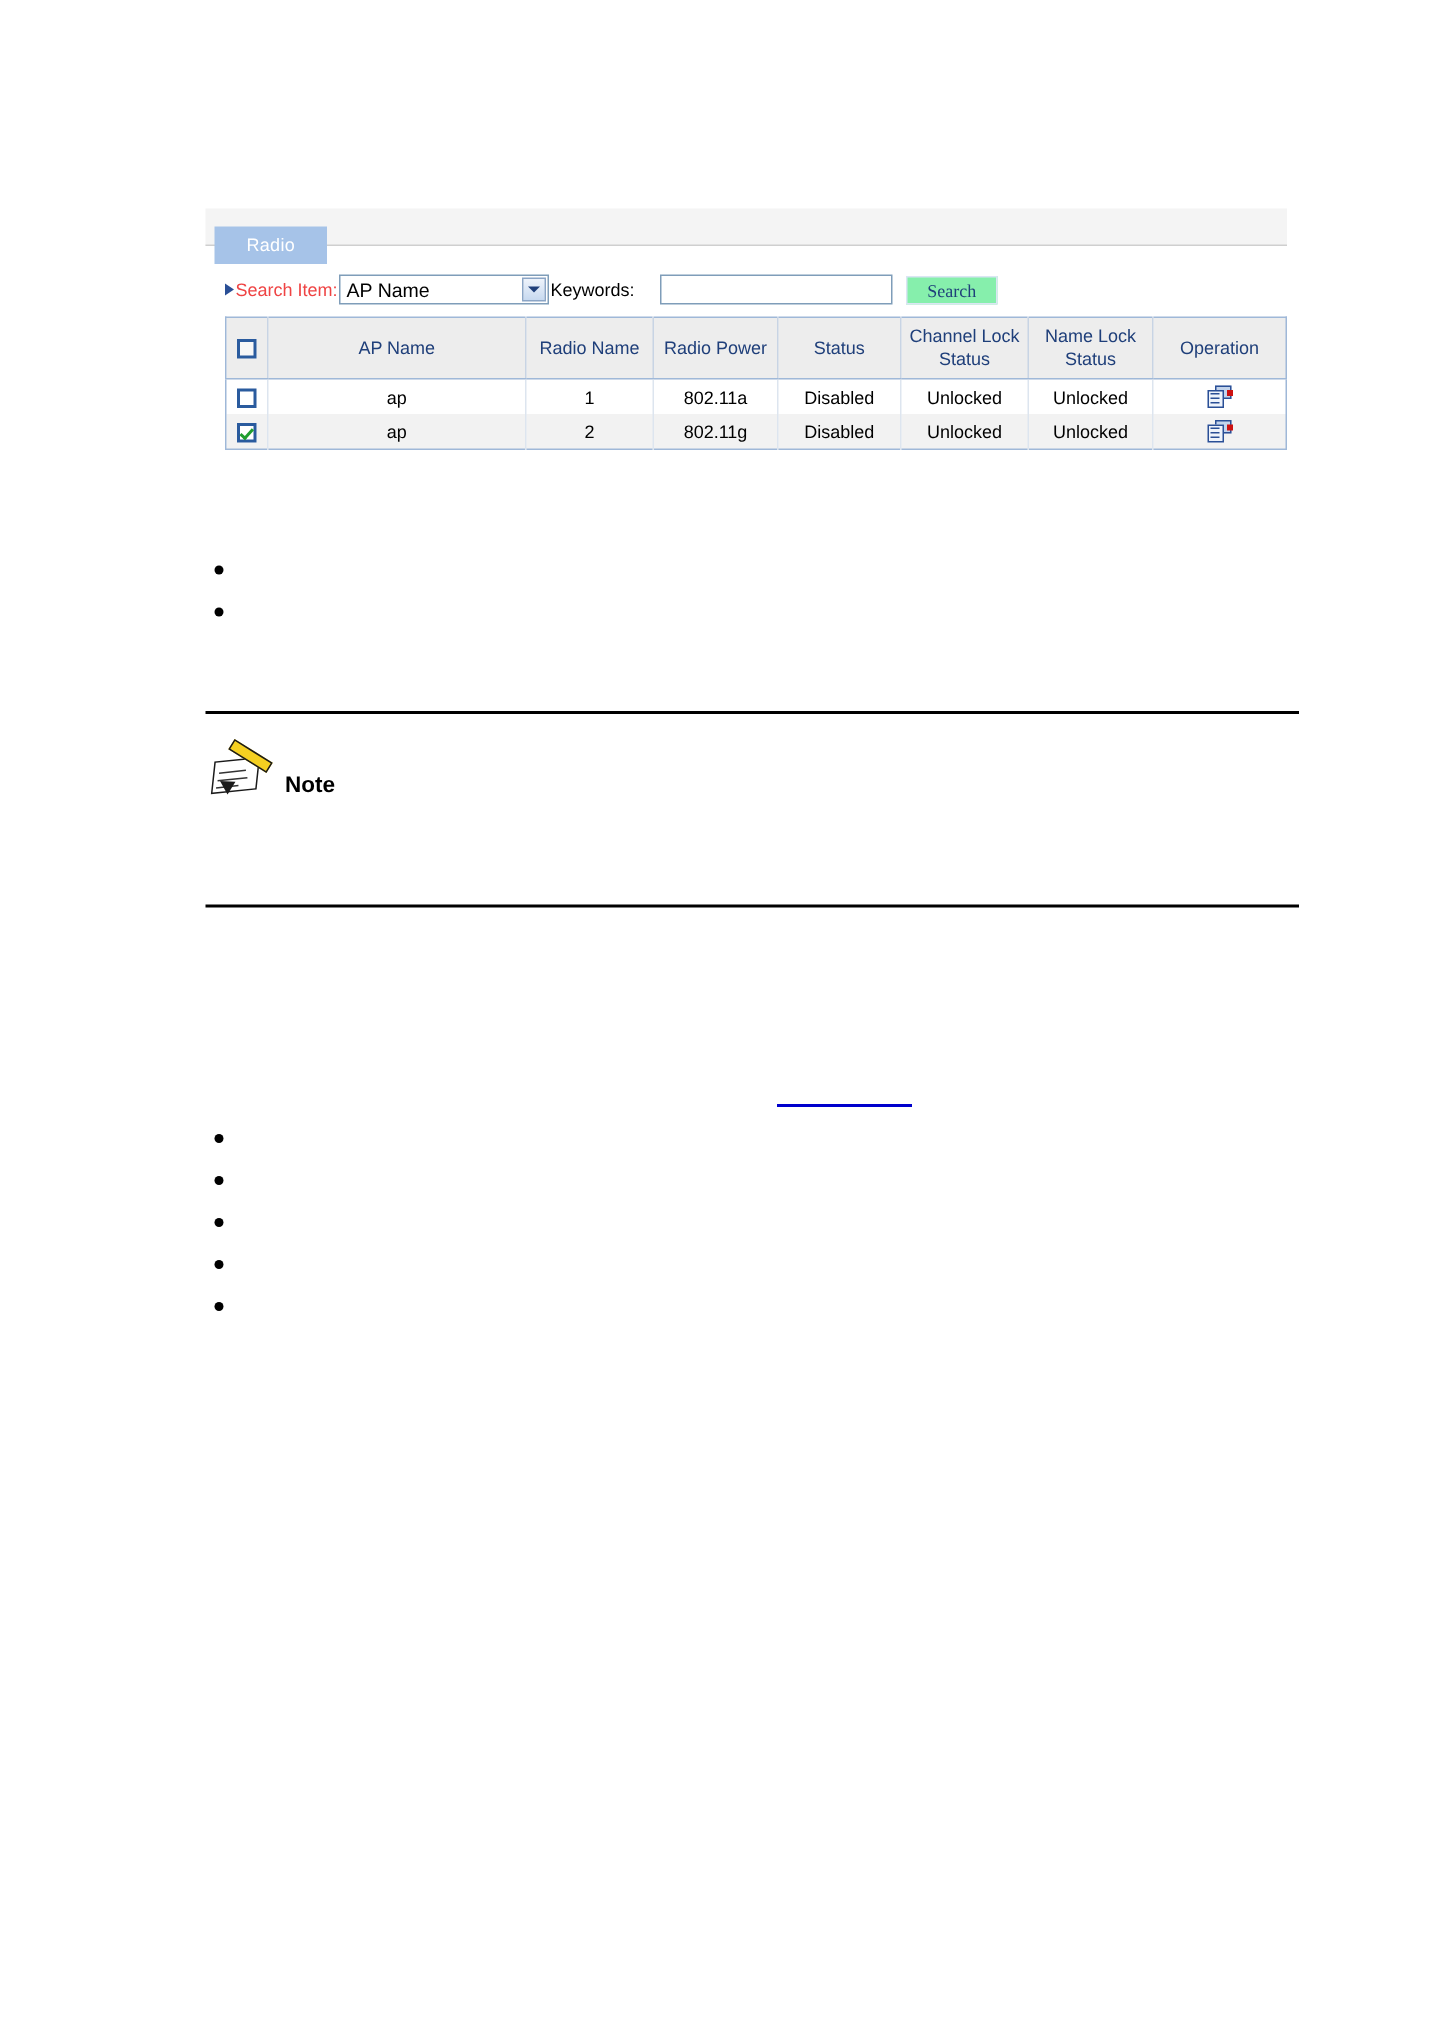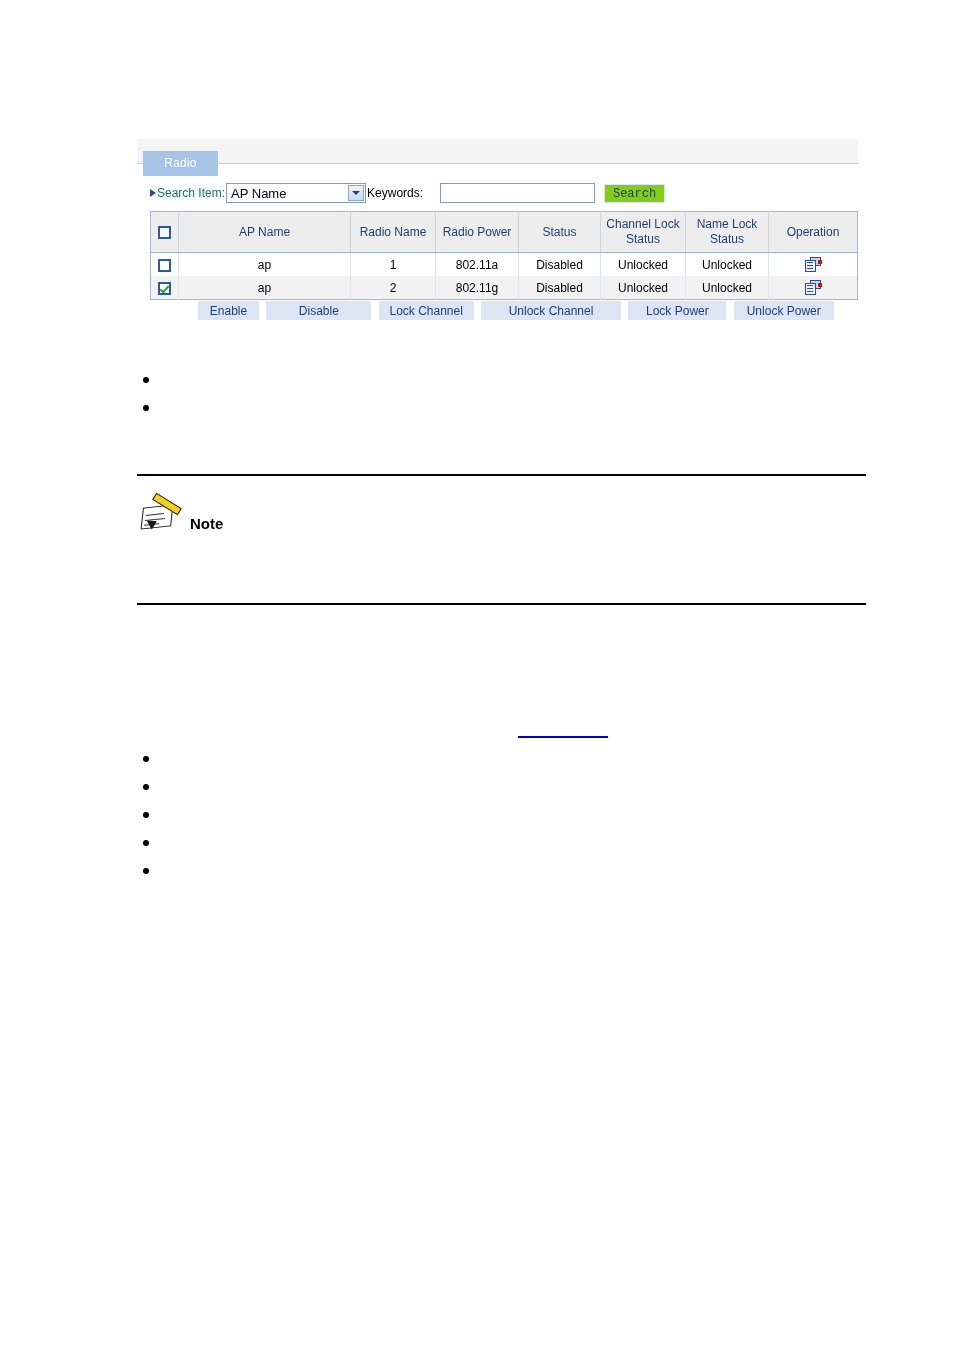--- a/index.html
+++ b/index.html
@@ -65,21 +65,21 @@
     height: 0;
     border-left: 6px solid #2a4f96;
     border-top: 4px solid transparent;
     border-bottom: 4px solid transparent;
     margin-right: 1px;
     position: relative;
     top: 0px;
   }
   .search-label {
     font-size: 12px;
-    color: #0f766e;
+    color: #ef4444;
     margin-right: 1px;
   }
   .select-wrap {
     position: relative;
     width: 140px;
     height: 20px;
     border: 1px solid #7f9db9;
     background: #ffffff;
     box-sizing: border-box;
     display: inline-block;
@@ -129,24 +129,24 @@
     font-family: "Liberation Sans", sans-serif;
     font-size: 12px;
     padding: 1px 3px;
     color: #000;
     outline: none;
   }
   .search-btn {
     margin-left: 9px;
     width: 61px;
     height: 19px;
-    background: #84cc16;
+    background: #86efac;
     border: 1px solid #dbe5f4;
     color: #1f3f7a;
-    font-family: Liberation Mono, monospace;
+    font-family: Liberation Serif, serif;
     font-size: 12px;
     line-height: 17px;
     text-align: center;
     box-sizing: border-box;
     cursor: pointer;
   }
 
   
   .data-table {
     position: absolute;
@@ -498,28 +498,20 @@
             <span class="sheet-back"></span>
             <span class="sheet-front"></span>
             <span class="lines"></span>
             <span class="red-dot"></span>
           </span>
         </td>
       </tr>
     </tbody>
   </table>
 
-  <div class="action-bar">
-    <button class="act-btn act-enable">Enable</button>
-    <button class="act-btn act-disable">Disable</button>
-    <button class="act-btn act-lockch">Lock Channel</button>
-    <button class="act-btn act-unlockch">Unlock Channel</button>
-    <button class="act-btn act-lockpw">Lock Power</button>
-    <button class="act-btn act-unlockpw">Unlock Power</button>
-  </div>
 
 </div>
 
 <ul class="bullet-list" id="bullets-top">
   <li></li>
   <li></li>
 </ul>
 
 <div class="note-rule" id="note-rule-top"></div>
 

